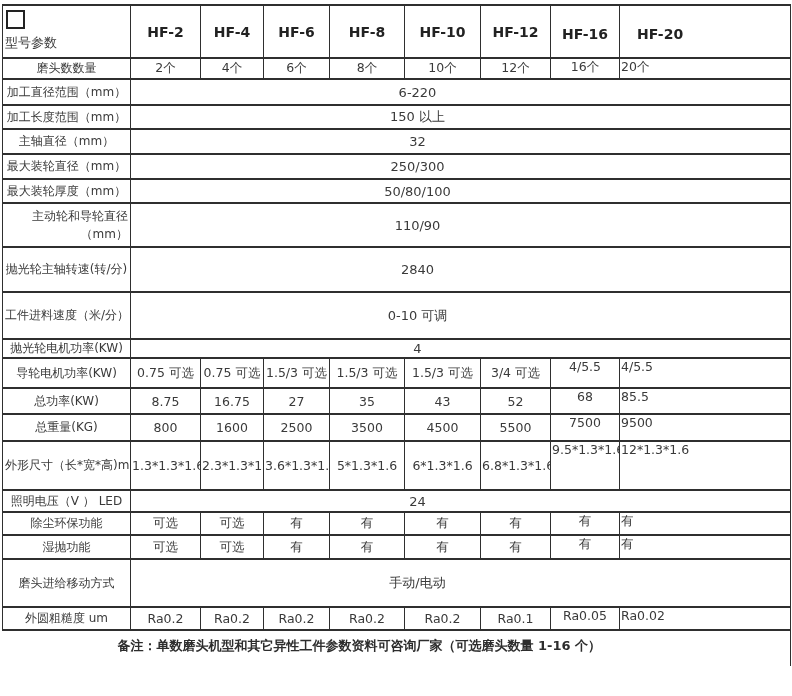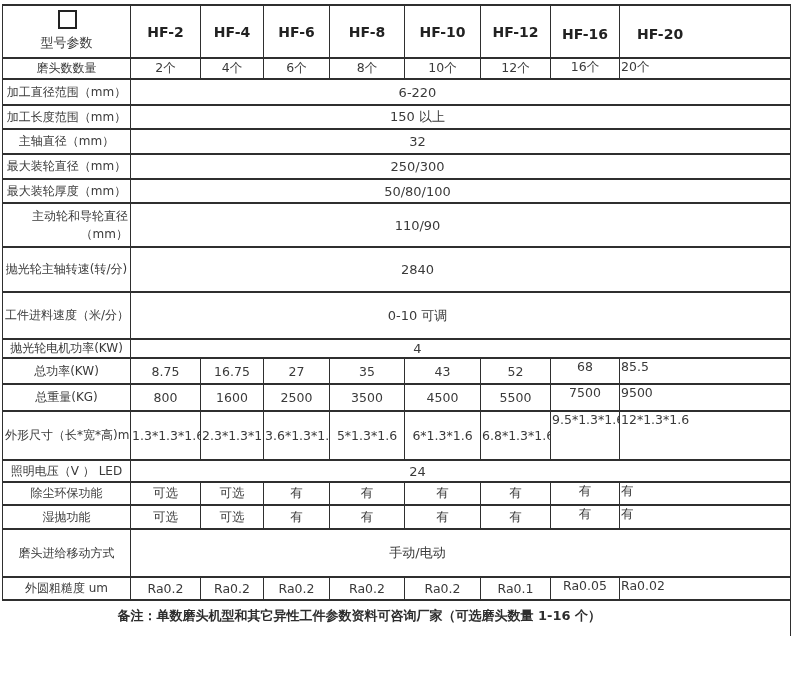--- a/index.html
+++ b/index.html
@@ -26,21 +26,21 @@
     overflow:hidden;
   }
   .header-cell{font-weight:bold;font-size:14px;color:#222;}
   .label-cell{font-size:12px;}
   .label-left{text-align:right;padding-left:12px;white-space:normal;line-height:1.5;}
   .span-cell{padding-right:88px;}
   .va-top{vertical-align:top;padding-top:20px;}
   .ha-left{text-align:left;padding-left:17px;}
   .val{font-size:12.5px;padding:0 1px;}
   .corner-cell{
-    text-align:center;vertical-align:top;padding:3px 2px 0 2px;font-size:13px;
+    text-align:left;vertical-align:top;padding:3px 2px 0 2px;font-size:13px;
   }
   .sq{
     display:inline-block;width:15px;height:15px;
     border:2px solid #222;margin:1px 0 0 1px;
   }
   .corner-label{margin-top:2px;}
   .note-cell{
     border-left:none;border-bottom:none;
     text-align:left;vertical-align:top;
     padding:6px 0 0 115px;
@@ -118,20 +118,31 @@
           <td colspan="8" class="span-cell">2840</td>
         </tr>
         <tr style="height: 47px;">
           <td class="label-cell">工件进料速度（米/分）</td>
           <td colspan="8" class="span-cell">0-10 可调</td>
         </tr>
         <tr style="height: 14px;">
           <td class="label-cell">抛光轮电机功率(KW)</td>
           <td colspan="8" class="span-cell">4</td>
         </tr>
+        <tr style="height: 30px;">
+          <td class="label-cell">导轮电机功率(KW)</td>
+          <td class="val">0.75  可选</td>
+          <td class="val">0.75 可选</td>
+          <td class="val">1.5/3 可选</td>
+          <td class="val">1.5/3 可选</td>
+          <td class="val">1.5/3 可选</td>
+          <td class="val">3/4 可选</td>
+          <td class="val va-top">4/5.5</td>
+          <td class="val va-top ha-left">4/5.5</td>
+        </tr>
         <tr style="height: 26px;">
           <td class="label-cell">总功率(KW)</td>
           <td class="val">8.75</td>
           <td class="val">16.75</td>
           <td class="val">27</td>
           <td class="val">35</td>
           <td class="val">43</td>
           <td class="val">52</td>
           <td class="val va-top">68</td>
           <td class="val va-top ha-left">85.5</td>

